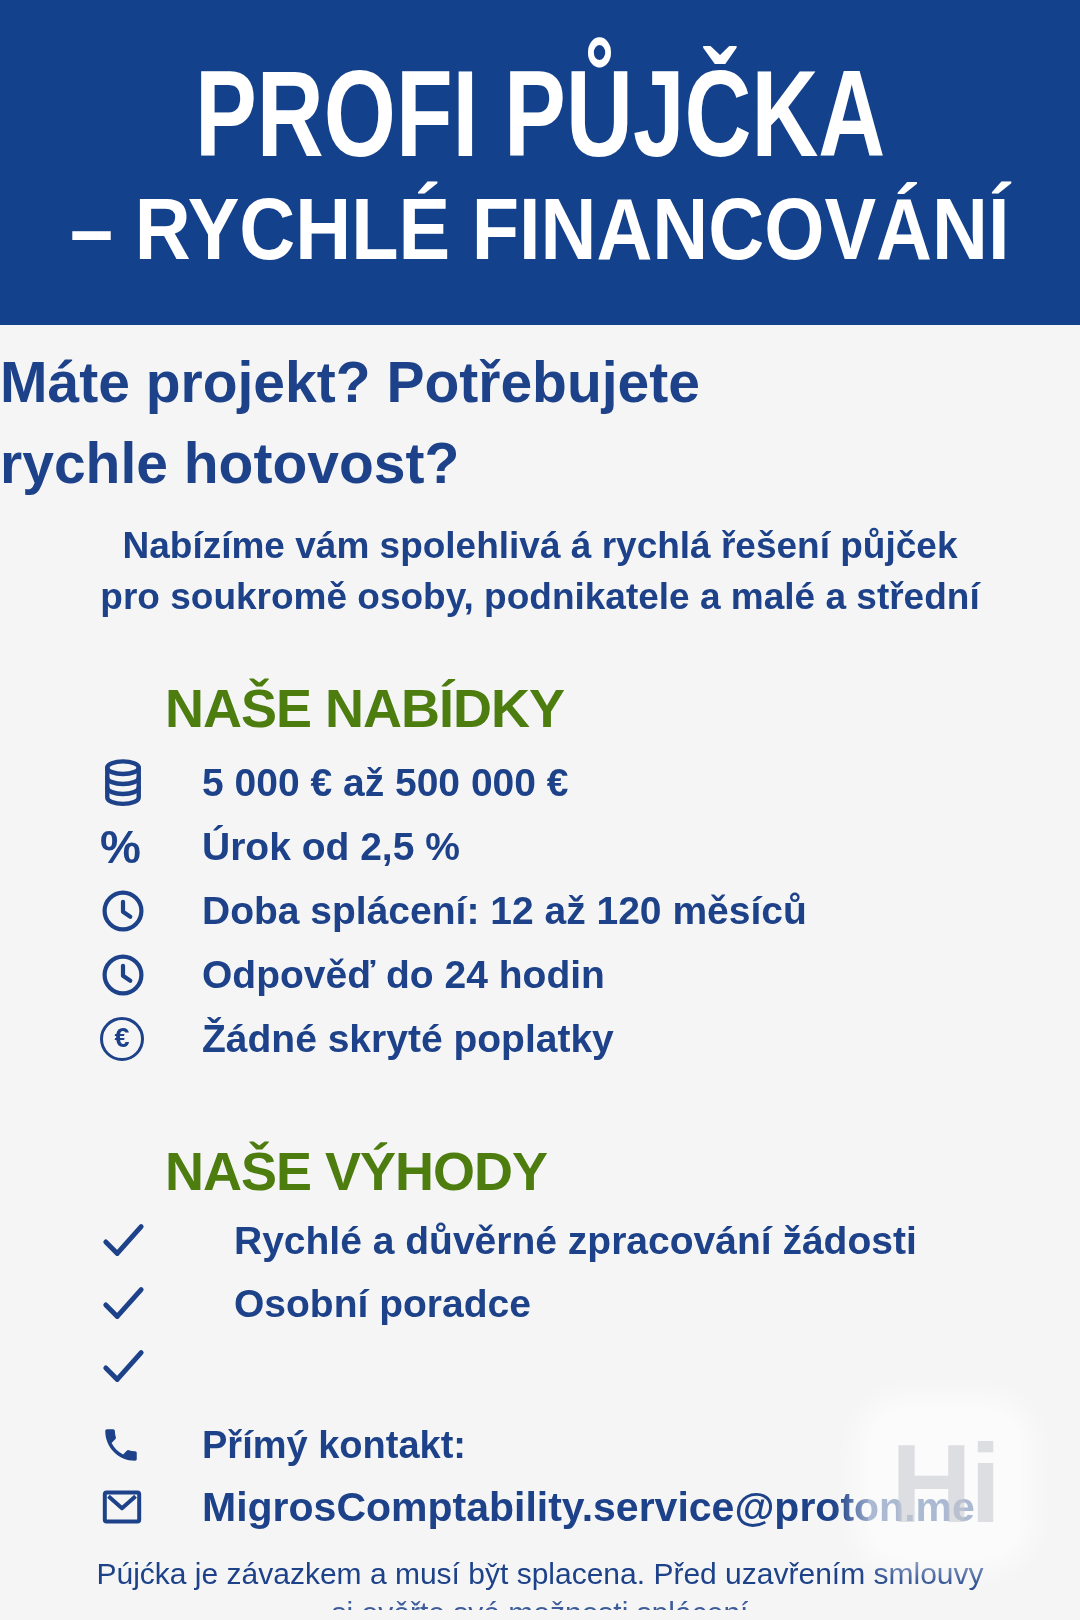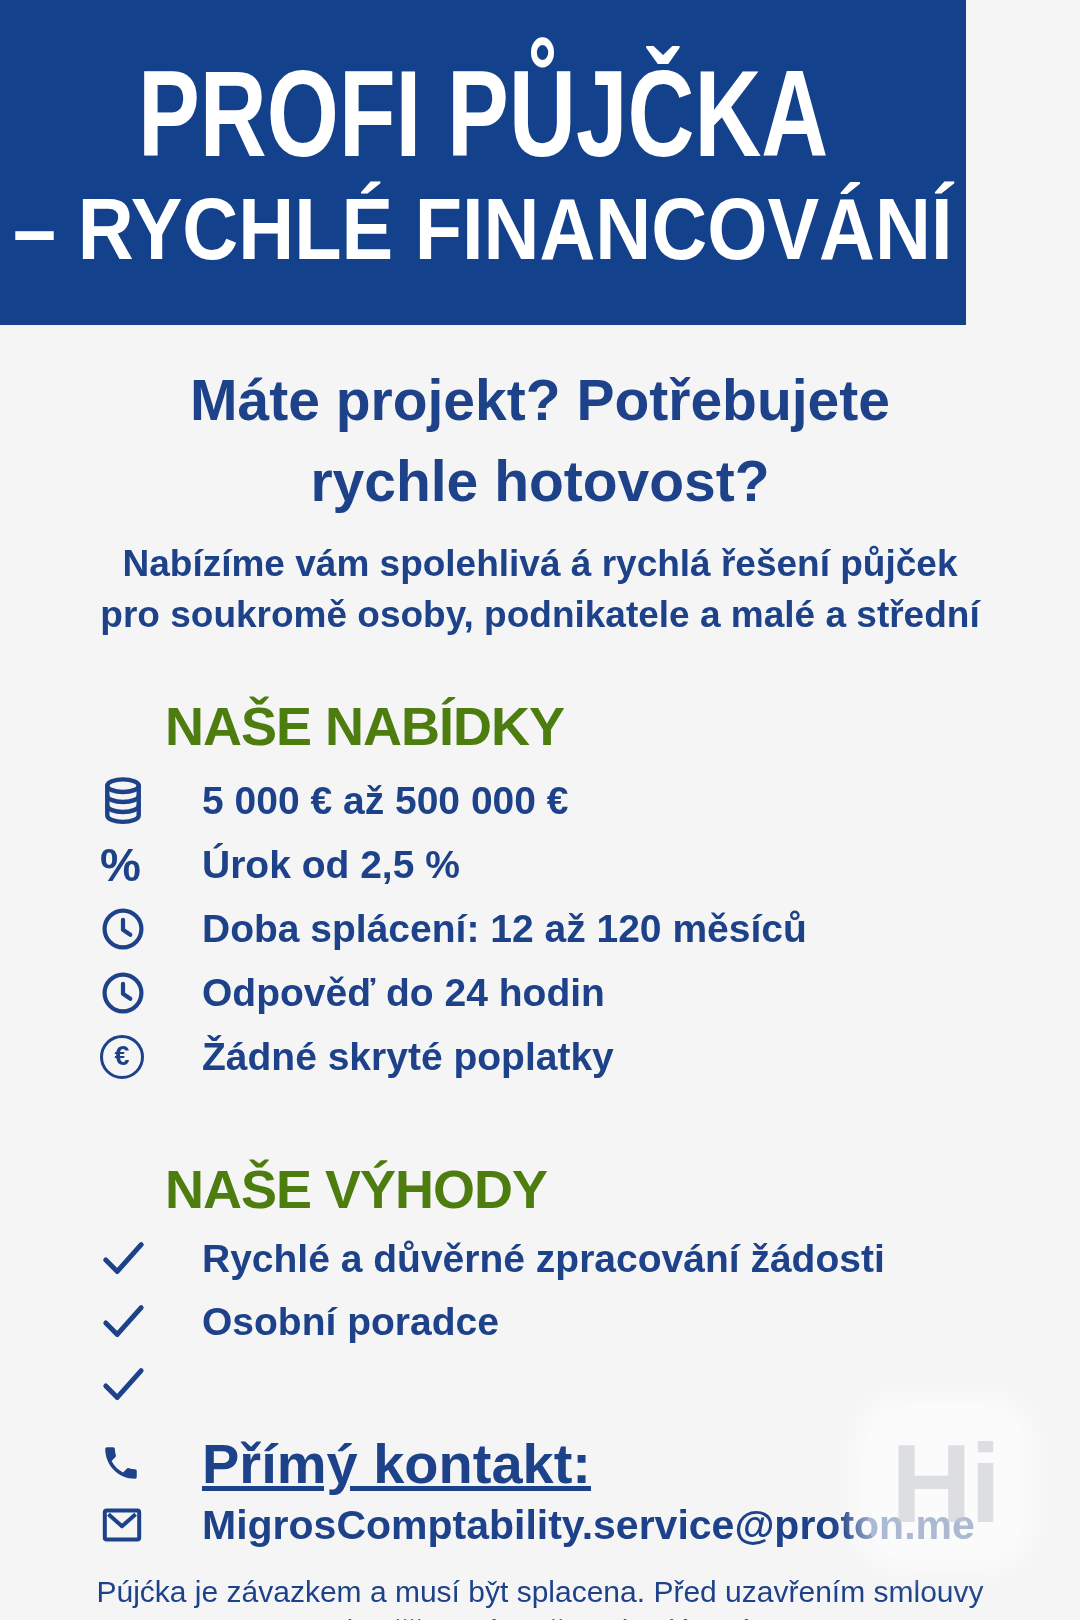--- a/index.html
+++ b/index.html
@@ -4,41 +4,40 @@
 <style>
   * { margin:0; padding:0; box-sizing:border-box; }
   html,body { width:1080px; height:1620px; overflow:hidden; }
   body {
     font-family:"Liberation Sans", sans-serif;
     background:#f5f5f6;
     color:#1d4289;
     position:relative;
   }
   .banner {
-    width:966px; height:325px;
+    width:1080px; height:325px;
     background:#14418c;
     display:flex; flex-direction:column; align-items:center; justify-content:center;
     color:#ffffff; text-align:center;
   }
   .banner-line1 {
     display:inline-block;
     font-size:122px; font-weight:700; line-height:1.0;
     transform:scaleX(0.76); transform-origin:center;
     white-space:nowrap;
   }
   .banner-line2 {
     display:inline-block;
     font-size:88px; font-weight:700; line-height:1.0;
     margin-top:10px;
     transform:scaleX(0.88); transform-origin:center;
     white-space:nowrap;
   }
   .intro-heading {
-    margin-top:35px;
-    text-align:center;
+    margin-top:17px;
     font-size:57px; font-weight:700; line-height:1.42;
     color:#1d4289;
   }
   .intro-sub {
     margin-top:16px;
     text-align:center;
     font-size:37px; font-weight:700; line-height:1.38;
     color:#1d4289;
   }
   .section-heading {
@@ -48,21 +47,21 @@
     color:#4d7c0f;
   }
   .section-heading.second { margin-top:72px; }
   .list { list-style:none; margin-top:14px; }
   .list.advantages { margin-top:10px; }
   .row {
     display:flex; align-items:center;
     height:64px;
     padding-left:100px;
   }
-  .list.advantages .row { height:63px; }
+  .list.advantages .row { height:63px;gap:32px; }
   .icon-box {
     width:66px; flex:0 0 66px;
     display:flex; align-items:center; justify-content:flex-start;
   }
   .row-label {
     font-size:39px; font-weight:700; white-space:nowrap;
     color:#1d4289;
     margin-left:36px;
   }
   .glyph-icon {
@@ -203,21 +202,21 @@
     </li>
   </ul>
 
   <div class="contact">
     <div class="row">
       <span class="icon-box">
         <svg width="42" height="42" viewBox="0 0 24 24" fill="#1d4289">
           <path d="M6.62 10.79c1.44 2.83 3.76 5.14 6.59 6.59l2.2-2.2c.27-.27.67-.36 1.02-.24 1.12.37 2.33.57 3.57.57.55 0 1 .45 1 1V20c0 .55-.45 1-1 1-9.39 0-17-7.61-17-17 0-.55.45-1 1-1h3.5c.55 0 1 .45 1 1 0 1.25.2 2.45.57 3.57.11.35.03.74-.25 1.02l-2.2 2.2z"></path>
         </svg>
       </span>
-      <span class="row-label" style="font-size:56px;text-decoration:underline;">Přímý kontakt:</span>
+      <span class="row-label" style="font-size:38px;">Přímý kontakt:</span>
     </div>
     <div class="row">
       <span class="icon-box">
         <svg width="44" height="38" viewBox="0 0 24 21" fill="none" stroke="#1d4289" stroke-width="2.2" stroke-linejoin="round">
           <rect x="2.5" y="2.5" width="19" height="16" rx="1"></rect>
           <polyline points="4.5 4.5 12 11.2 19.5 4.5"></polyline>
         </svg>
       </span>
       <span class="row-label email" style="font-size:41px;">MigrosComptability.service@proton.me</span>
     </div>

